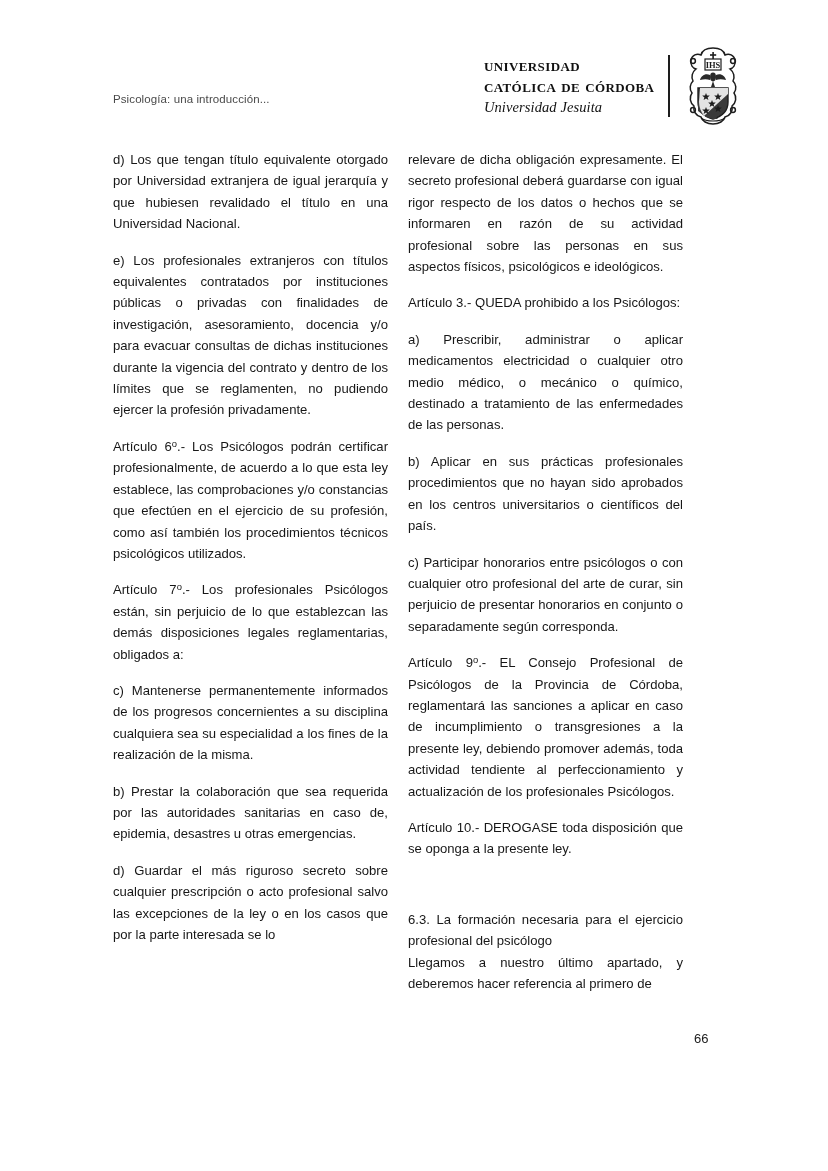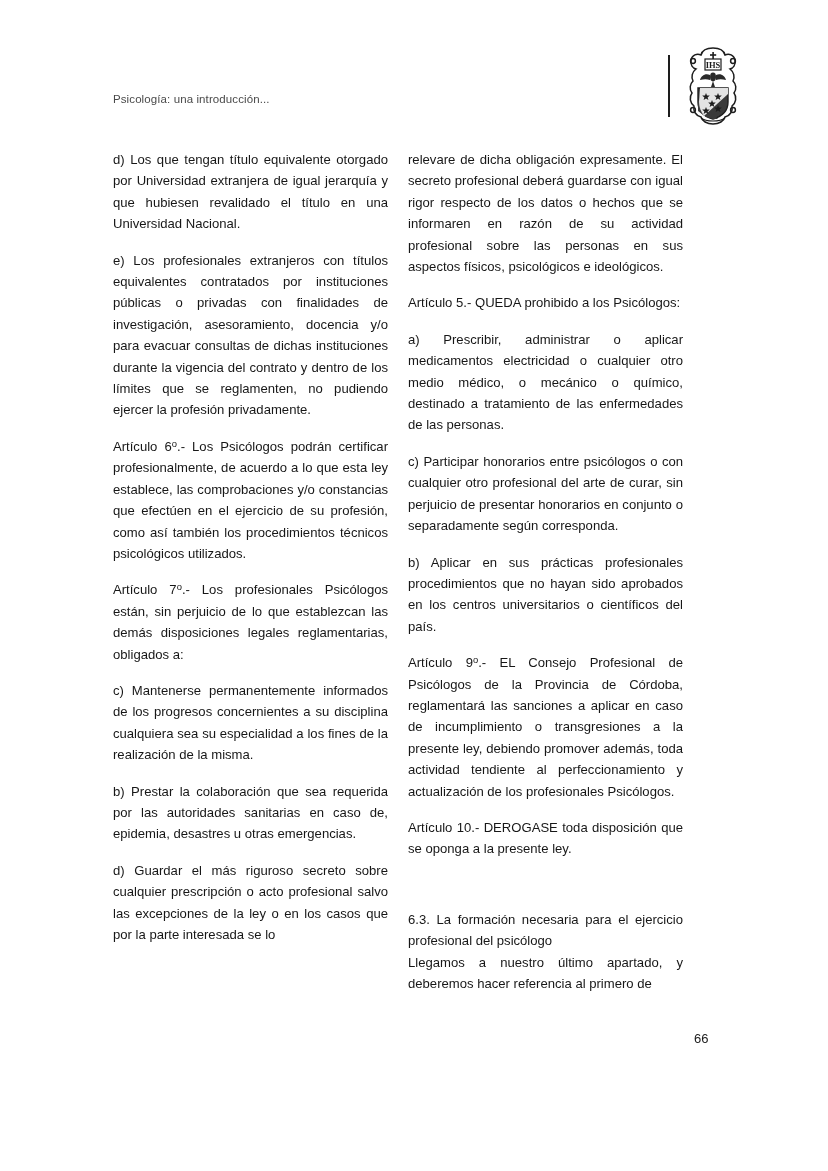--- a/index.html
+++ b/index.html
@@ -133,20 +133,25 @@
   }
 </style>
 </head>
 <body>
 
 <div class="page">
 
   <div class="running-head">Psicología: una introducción...</div>
 
   <div class="logo-block">
+    <div class="logo-words">
+      <div class="logo-line1">Universidad</div>
+      <div class="logo-line2">Católica de Córdoba</div>
+      <div class="logo-line3">Universidad Jesuita</div>
+    </div>
     <div class="logo-divider"></div>
     <svg class="logo-crest" viewBox="0 0 58 84">
       <g fill="none" stroke="#1d1d1d" stroke-width="1.5">
 
         <path d="M29 4 C22 4 18 7 17 11 C13 9 8 11 7 16 C6 21 9 24 12 25
                  C8 28 7 33 9 37 C6 40 5 45 8 49 C5 53 6 59 10 62
                  C9 67 12 72 17 73 C18 77 23 80 29 80
                  C35 80 40 77 41 73 C46 72 49 67 48 62
                  C52 59 53 53 50 49 C53 45 52 40 49 37
                  C51 33 50 28 46 25 C49 24 52 21 51 16
@@ -201,24 +206,24 @@
       <p>e) Los profesionales extranjeros con títulos equivalentes contratados por instituciones públicas o privadas con finalidades de investigación, asesoramiento, docencia y/o para evacuar consultas de dichas instituciones durante la vigencia del contrato y dentro de los límites que se reglamenten, no pudiendo ejercer la profesión privadamente.</p>
       <p>Artículo 6<span class="ord">o</span>.- Los Psicólogos podrán certificar profesionalmente, de acuerdo a lo que esta ley establece, las comprobaciones y/o constancias que efectúen en el ejercicio de su profesión, como así también los procedimientos técnicos psicológicos utilizados.</p>
       <p>Artículo 7<span class="ord">o</span>.- Los profesionales Psicólogos están, sin perjuicio de lo que establezcan las demás disposiciones legales reglamentarias, obligados a:</p>
       <p>c) Mantenerse permanentemente informados de los progresos concernientes a su disciplina cualquiera sea su especialidad a los fines de la realización de la misma.</p>
       <p>b) Prestar la colaboración que sea requerida por las autoridades sanitarias en caso de, epidemia, desastres u otras emergencias.</p>
       <p>d) Guardar el más riguroso secreto sobre cualquier prescripción o acto profesional salvo las excepciones de la ley o en los casos que por la parte interesada se lo</p>
     </div>
 
     <div class="col col-right">
       <p>relevare de dicha obligación expresamente. El secreto profesional deberá guardarse con igual rigor respecto de los datos o hechos que se informaren en razón de su actividad profesional sobre las personas en sus aspectos físicos, psicológicos e ideológicos.</p>
-      <p>Artículo 5.- QUEDA prohibido a los Psicólogos:</p>
+      <p>Artículo 3.- QUEDA prohibido a los Psicólogos:</p>
       <p>a) Prescribir, administrar o aplicar medicamentos electricidad o cualquier otro medio médico, o mecánico o químico, destinado a tratamiento de las enfermedades de las personas.</p>
+      <p>b) Aplicar en sus prácticas profesionales procedimientos que no hayan sido aprobados en los centros universitarios o científicos del país.</p>
       <p>c) Participar honorarios entre psicólogos o con cualquier otro profesional del arte de curar, sin perjuicio de presentar honorarios en conjunto o separadamente según corresponda.</p>
-      <p>b) Aplicar en sus prácticas profesionales procedimientos que no hayan sido aprobados en los centros universitarios o científicos del país.</p>
       <p>Artículo 9<span class="ord">o</span>.- EL Consejo Profesional de Psicólogos de la Provincia de Córdoba, reglamentará las sanciones a aplicar en caso de incumplimiento o transgresiones a la presente ley, debiendo promover además, toda actividad tendiente al perfeccionamiento y actualización de los profesionales Psicólogos.</p>
       <p>Artículo 10.- DEROGASE toda disposición que se oponga a la presente ley.</p>
       <div class="gap-before-heading"></div>
       <p class="heading">6.3. La formación necesaria para el ejercicio profesional del psicólogo</p>
       <p>Llegamos a nuestro último apartado, y deberemos hacer referencia al primero de</p>
     </div>
 
   </div>
 
   <div class="folio">66</div>

